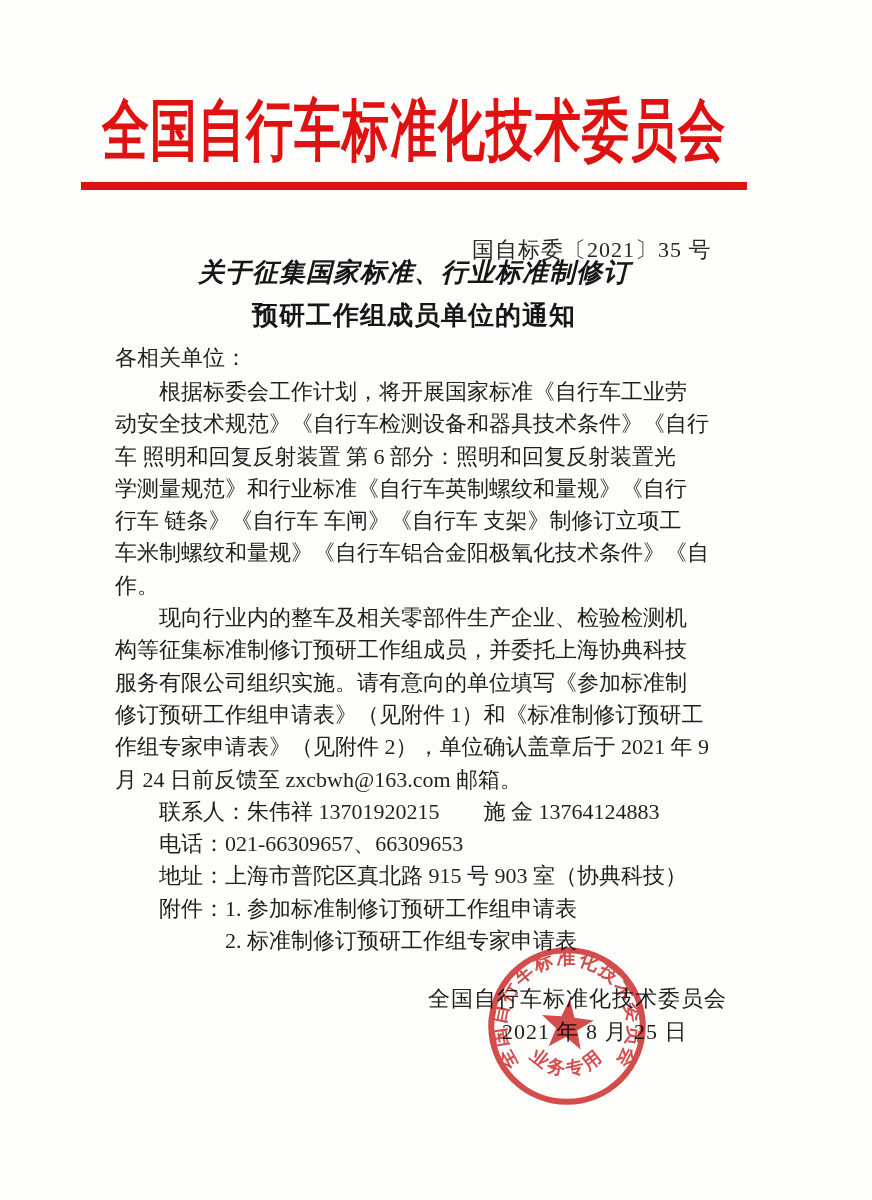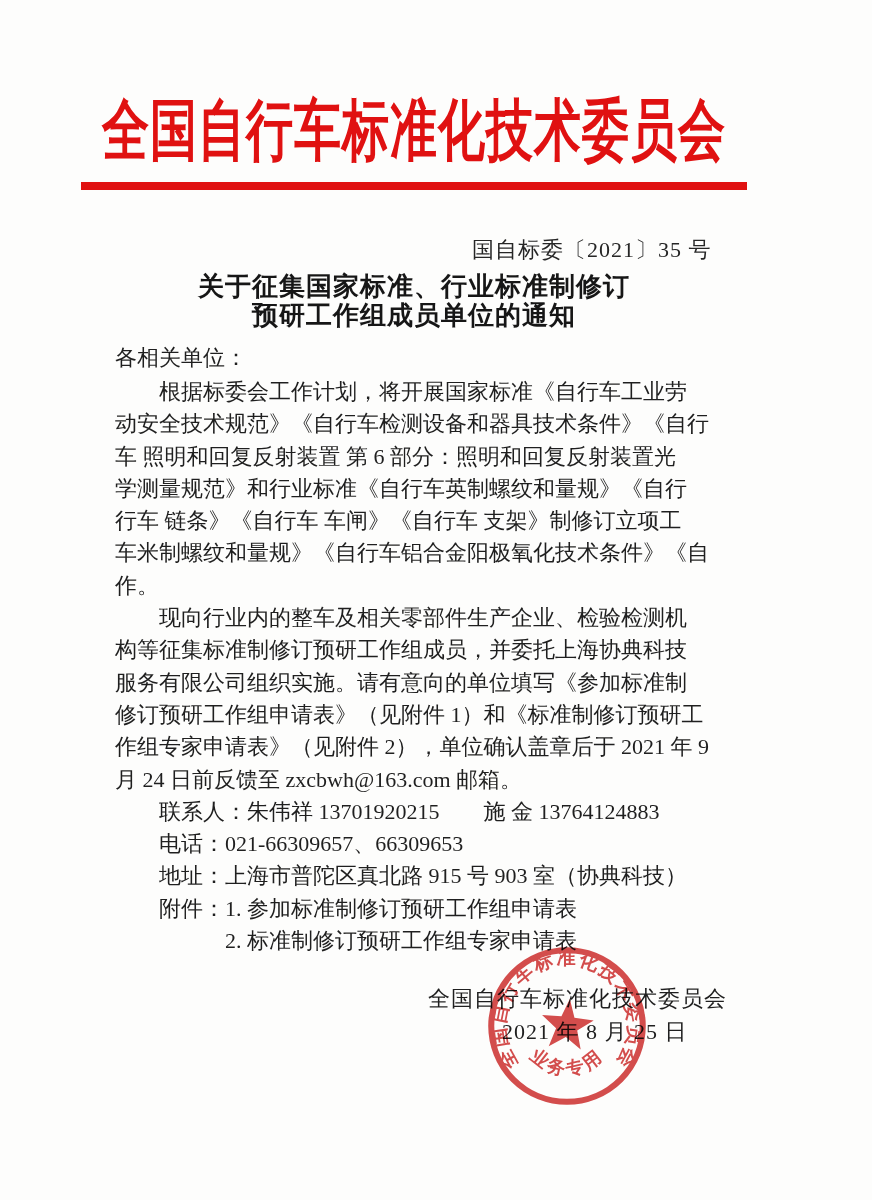--- a/index.html
+++ b/index.html
@@ -18,21 +18,21 @@
   }
   .doc-number{
     position:absolute;left:472px;top:211px;font-size:22px;color:#262626;white-space:nowrap;
     letter-spacing:1px;
     margin-top:24px;
   }
   .doc-title{
     position:absolute;left:81px;width:666px;text-align:center;
     font-weight:bold;font-size:26px;color:#161616;white-space:nowrap;letter-spacing:1px;
   }
-  .doc-title.l1{top:269px;}
+  .doc-title.l1{top:255px;font-style:italic;}
   .doc-title.l2{top:298px;}
   .salutation{
     position:absolute;left:115px;top:343px;font-size:22px;white-space:pre;
   }
   .body-block{
     position:absolute;left:115px;top:376px;width:610px;font-size:22px;
   }
   .bline{height:32.3px;line-height:32.3px;white-space:pre;}
   .bline.indent{padding-left:44px;}
   .bline.indent-deep{padding-left:110px;}

